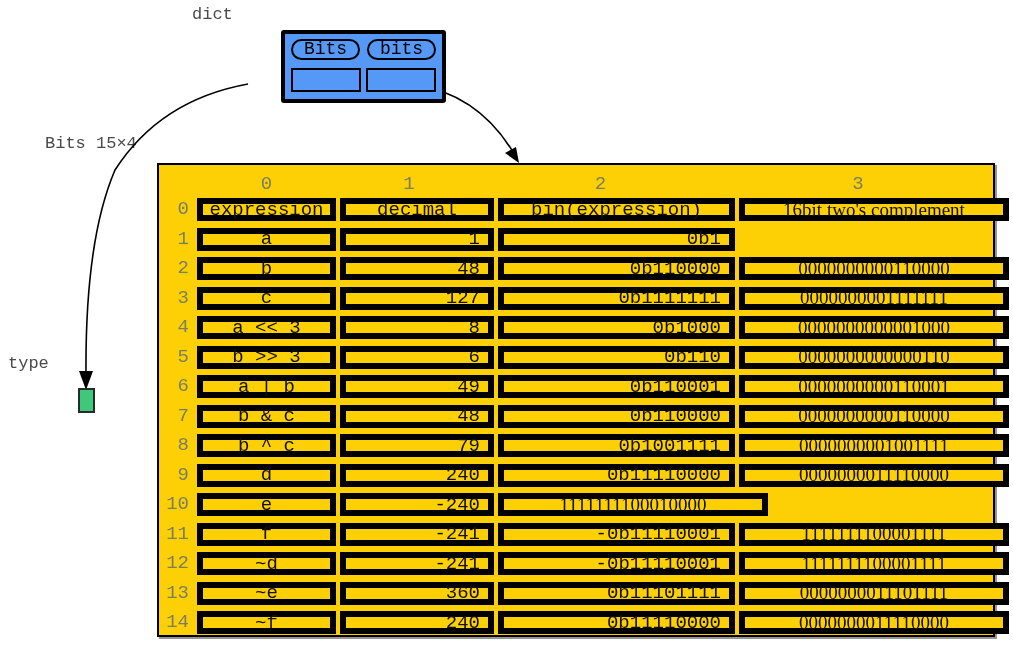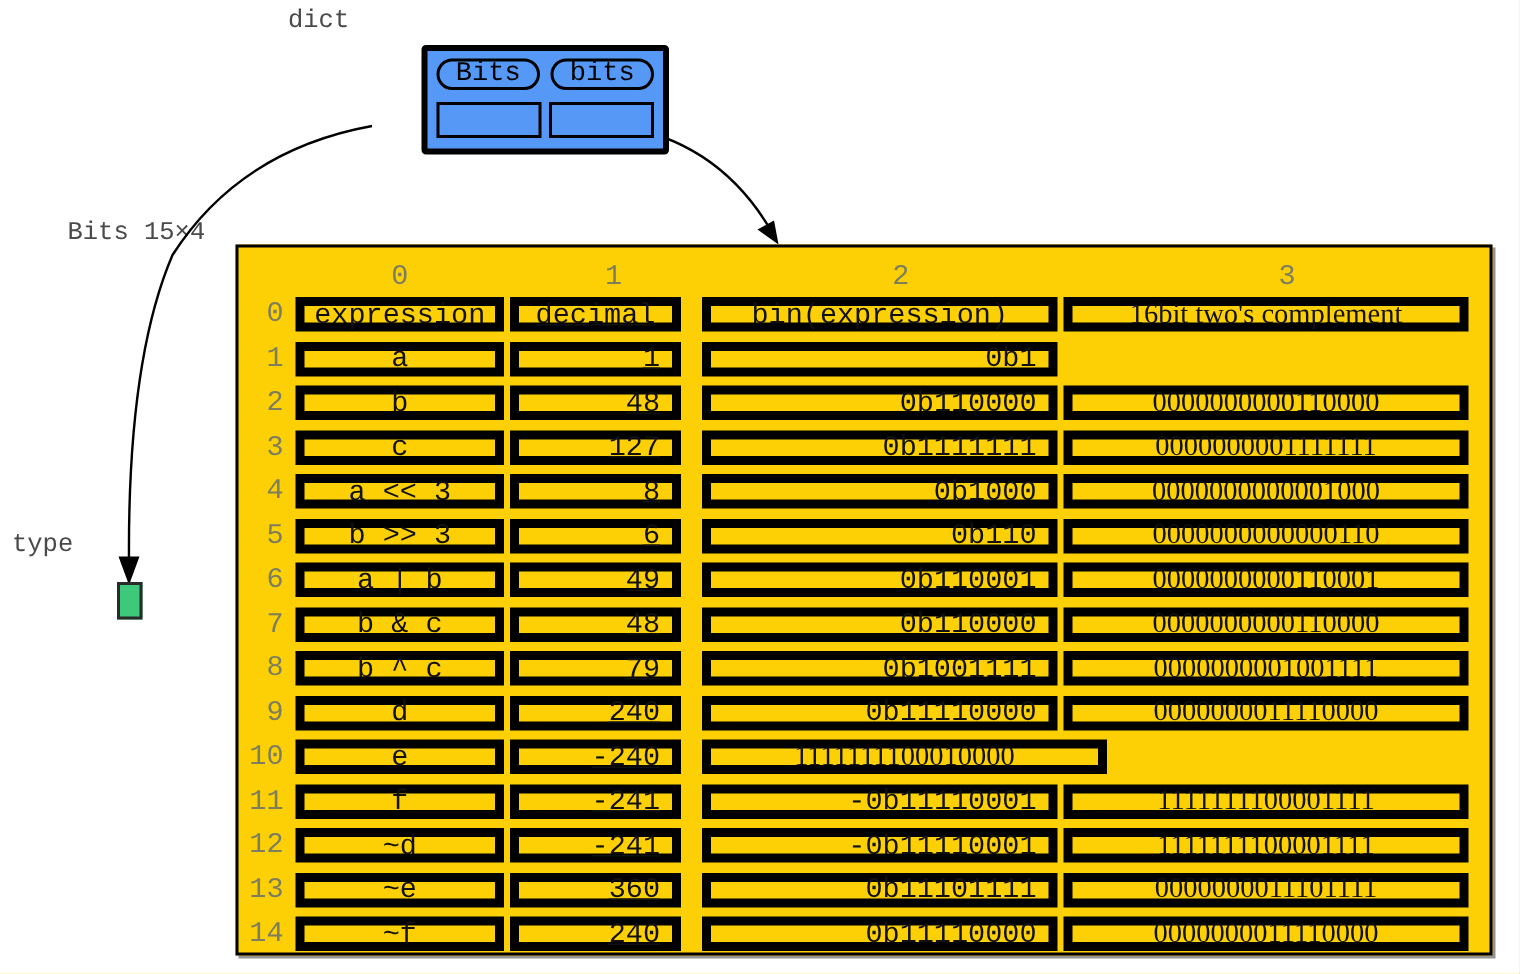--- a/index.html
+++ b/index.html
@@ -4,21 +4,21 @@
 <style>
   html,body { margin:0; padding:0; background:#fff; }
   .canvas {
     position:relative; width:1013px; height:649px; background:#ffffff;
     font-family:"Liberation Mono","DejaVu Sans Mono",monospace; overflow:hidden;
   }
   .arrows { position:absolute; left:0; top:0; width:1013px; height:649px; z-index:1; pointer-events:none; }
 
   .lbl { position:absolute; color:var(--label-text); font-size:17px; white-space:pre; z-index:0; }
   .lbl-dict { left:192px; top:5px; }
-  .lbl-bits-dim { left:45px; top:134px;margin-top:12px; }
+  .lbl-bits-dim { left:45px; top:134px; }
   .lbl-type { left:8px; top:354px; }
 
   .dict-node {
     position:absolute; left:248px; top:30px; width:165px; height:73px; box-sizing:border-box;
     background:var(--dict-bg); border:4px solid #000; border-radius:3px; z-index:2;
     display:flex; flex-direction:column; justify-content:space-between; padding:5px 6px 7px 6px;margin-left:33px;
   }
   .dict-keys { display:flex; gap:7px; justify-content:center; }
   .pill {
     width:70px; height:21px; box-sizing:border-box; background:var(--dict-bg);
@@ -48,21 +48,21 @@
   .idx {
     width:28px; margin-right:8px; text-align:right; color:var(--index-text);
     font-size:19px; line-height:23px; flex:none;
   }
   .cell {
     box-sizing:border-box; border:6px solid #000000; background:var(--table-bg);
     color:var(--cell-text); font-size:19px; padding:0 8px; white-space:pre;
     display:flex; align-items:center; flex:none;
   }
   .c0 { width:139px; margin-right:4px; justify-content:center; }
-  .c1 { width:114px; margin-right:14px; justify-content:flex-end;text-decoration:underline; }
+  .c1 { width:154px; margin-right:4px; justify-content:flex-end; }
   .c2 { width:237px; margin-right:4px; justify-content:flex-end; }
   .c3 { width:270px; justify-content:center;font-family:Liberation Serif, serif; }
   .row.hdr .cell { justify-content:center; }
 </style>
 </head>
 <body>
 
 <div class="canvas">
 
   <svg class="arrows" viewBox="0 0 1013 649">

